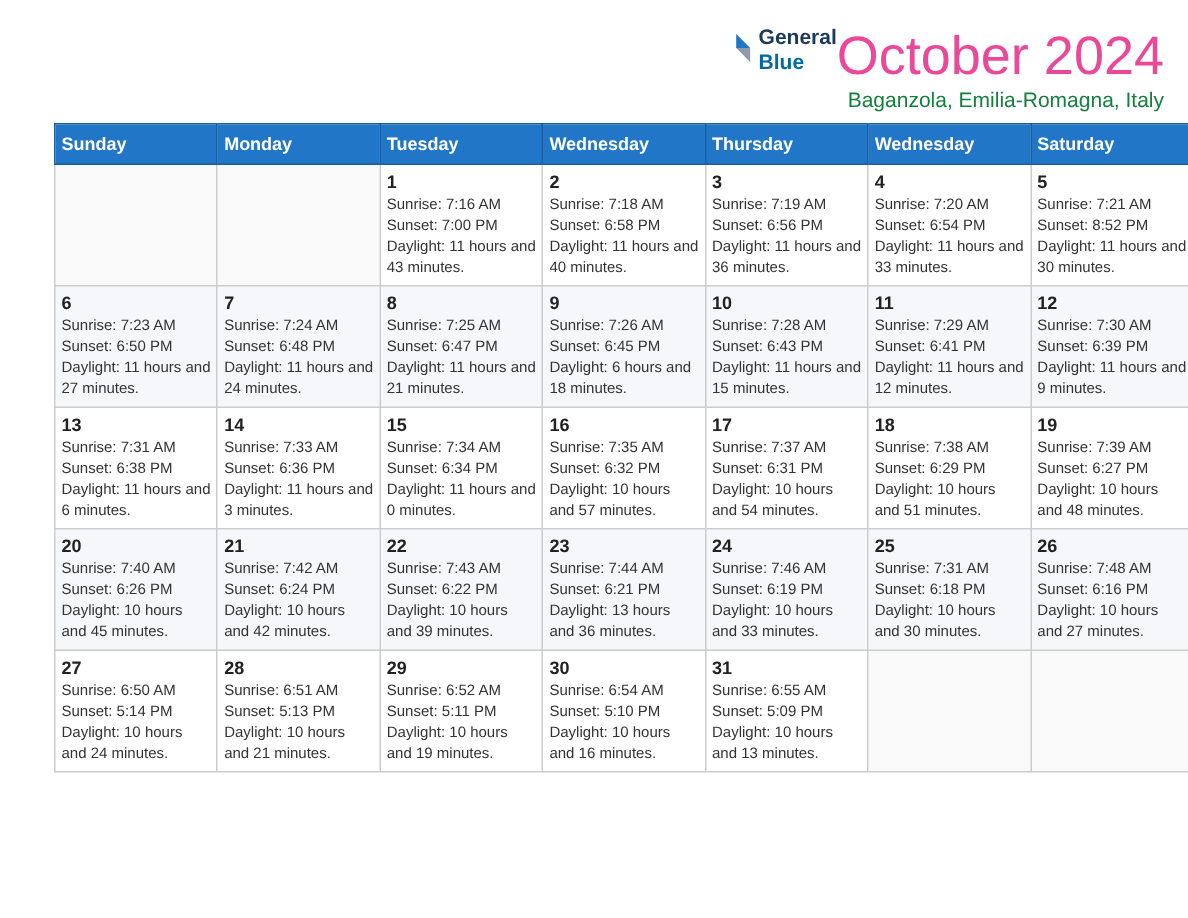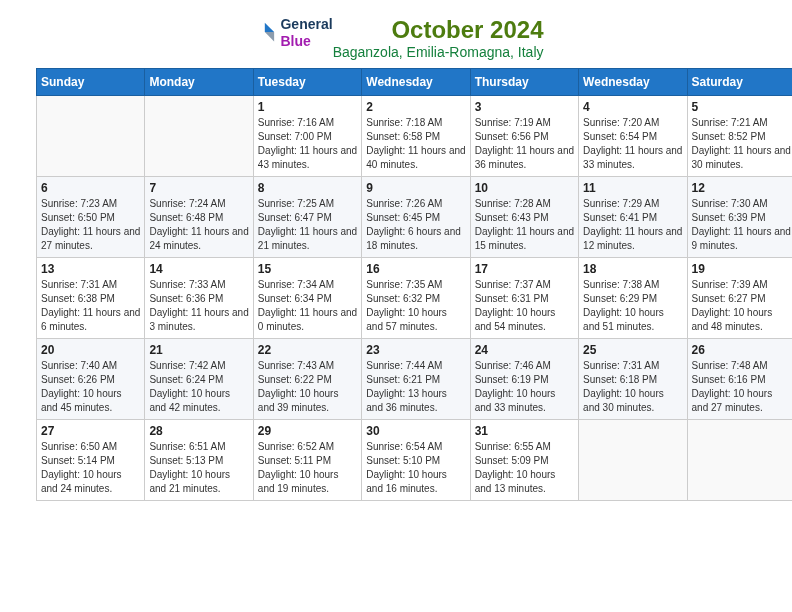--- a/index.html
+++ b/index.html
@@ -5,45 +5,45 @@
     * { margin: 0; padding: 0; box-sizing: border-box; }
     body {
       font-family: Arial, sans-serif;
       background: #fff;
       width: 792px;
       min-height: 612px;
       padding: 16px;
     }
     .header {
       display: flex;
-      justify-content: center;
+      justify-content: flex-end;
       align-items: flex-start;
       margin-bottom: 8px;
     }
     .logo {
       display: flex;
       align-items: center;
       gap: 4px;
     }
     .logo-text {
       font-size: 14px;
       font-weight: bold;
       color: #1a3a5c;
       line-height: 1.2;
     }
-    .logo-blue { color: #a21caf; }
+    .logo-blue { color: #0369a1; }
     .logo-icon {
       width: 28px;
       height: 28px;
     }
     .title-section { text-align: right; }
     .month-title {
-      font-size: 24px;
-      font-weight: bold;
-      color: #4d7c0f;
+      font-size: 36px;
+      font-weight: normal;
+      color: #ec4899;
     }
     .location {
       font-size: 14px;
       color: #15803d;
     }
     .calendar {
       width: 100%;
       border-collapse: collapse;
       font-size: 11px;
       margin-left: 20px;

